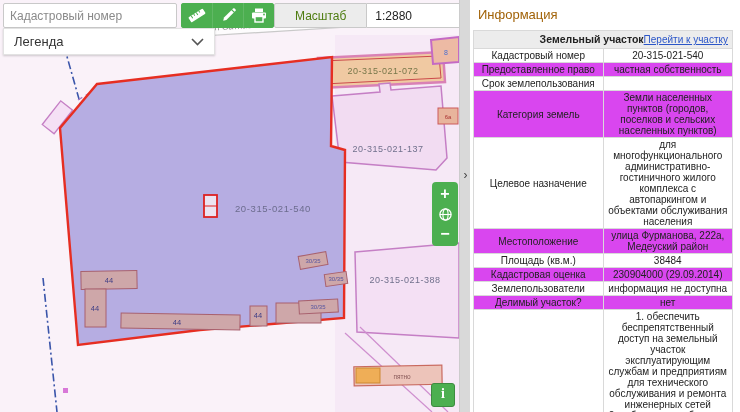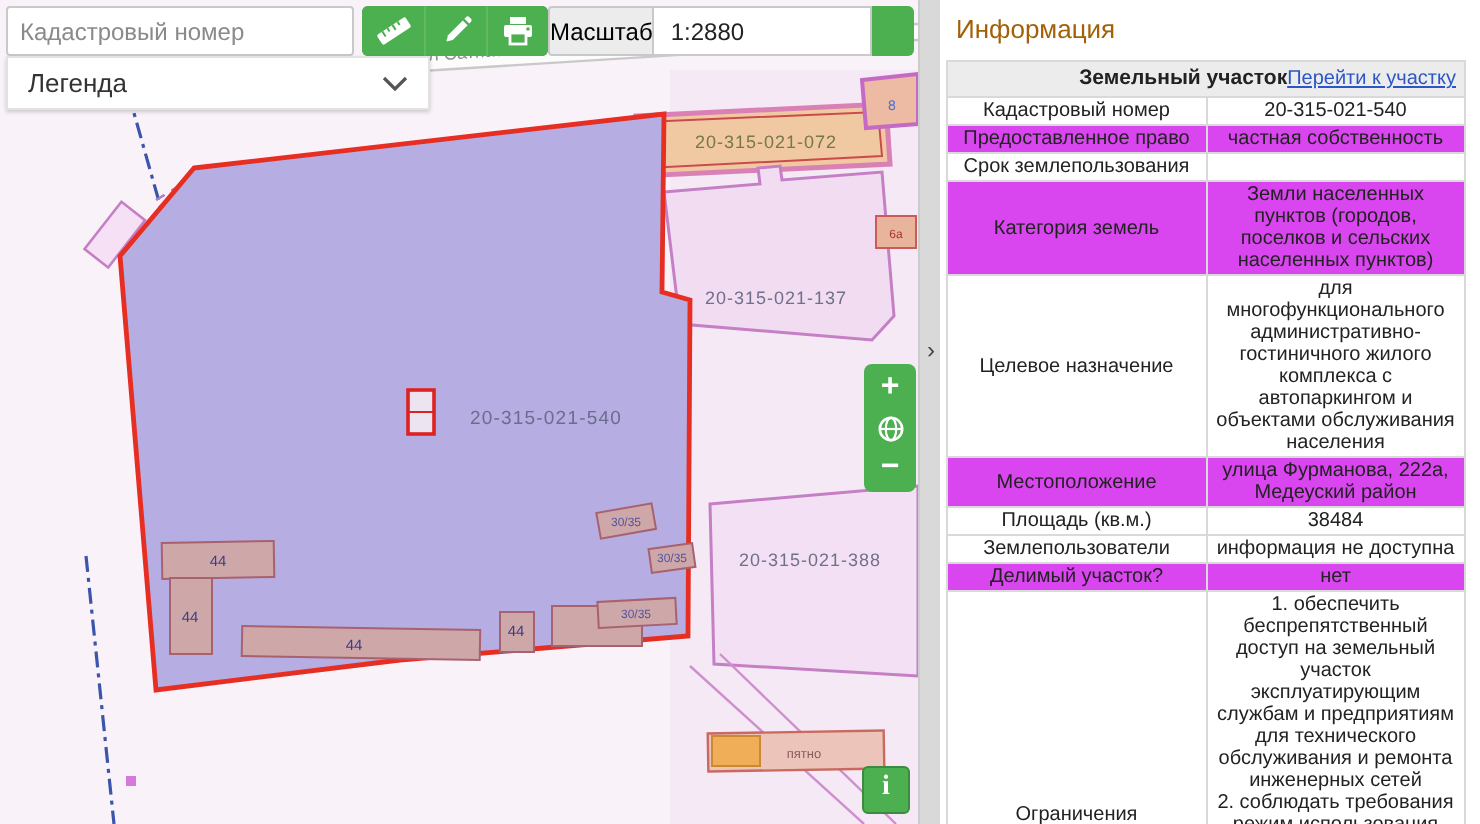--- a/index.html
+++ b/index.html
@@ -15,21 +15,21 @@
   .search{width:160px;height:23px;border:1px solid #c9c9c9;border-radius:2px;padding:0 6px;
           font-size:12px;font-family:"Liberation Sans",sans-serif;color:#333;outline:none;}
   .search::placeholder{color:#8a8a8a;}
   .btn-group{margin-left:4px;display:flex;background:#4caf50;border-radius:3px;overflow:hidden;}
   .tool-btn{width:31px;height:25px;border:none;background:#4caf50;display:flex;align-items:center;
             justify-content:center;cursor:pointer;padding:0;}
   .tool-btn + .tool-btn{border-left:1px solid rgba(255,255,255,0.12);}
 
   .scale-group{position:absolute;left:274px;top:3px;display:flex;height:25px;font-size:12px;}
   .scale-label{background:#ececec;border:1px solid #c9c9c9;border-radius:2px 0 0 2px;
-               display:flex;align-items:center;padding:0 0;color:#000000;}
+               display:flex;align-items:center;padding:0 20px;color:#4d7c0f;}
   .scale-value{background:#fff;border:1px solid #c9c9c9;border-left:none;width:92px;
                display:flex;align-items:center;padding:0 8px;color:#222;}
   .scale-caret{width:21px;border:none;background:#4caf50;color:#fff;border-radius:0 3px 3px 0;
                font-size:9px;cursor:pointer;display:flex;align-items:center;justify-content:center;}
 
   
   .legend{position:absolute;left:3px;top:28px;width:212px;height:27px;background:#fff;
           border:1px solid #e2e2e2;box-shadow:0 1px 2px rgba(0,0,0,.18);display:flex;
           align-items:center;padding:0 10px;font-size:13px;color:#333;cursor:pointer;box-sizing:border-box;}
   .legend .chev{margin-left:auto;}
@@ -234,20 +234,24 @@
           <td class="val">для многофункционального административно-гостиничного жилого комплекса с автопаркингом и объектами обслуживания населения</td>
         </tr>
         <tr class="alt">
           <td class="lbl">Местоположение</td>
           <td class="val">улица Фурманова, 222а, Медеуский район</td>
         </tr>
         <tr>
           <td class="lbl">Площадь (кв.м.)</td>
           <td class="val">38484</td>
         </tr>
+        <tr class="alt">
+          <td class="lbl">Кадастровая оценка</td>
+          <td class="val">230904000 (29.09.2014)</td>
+        </tr>
         <tr>
           <td class="lbl">Землепользователи</td>
           <td class="val">информация не доступна</td>
         </tr>
         <tr class="alt">
           <td class="lbl">Делимый участок?</td>
           <td class="val">нет</td>
         </tr>
         <tr>
           <td class="lbl">Ограничения</td>

